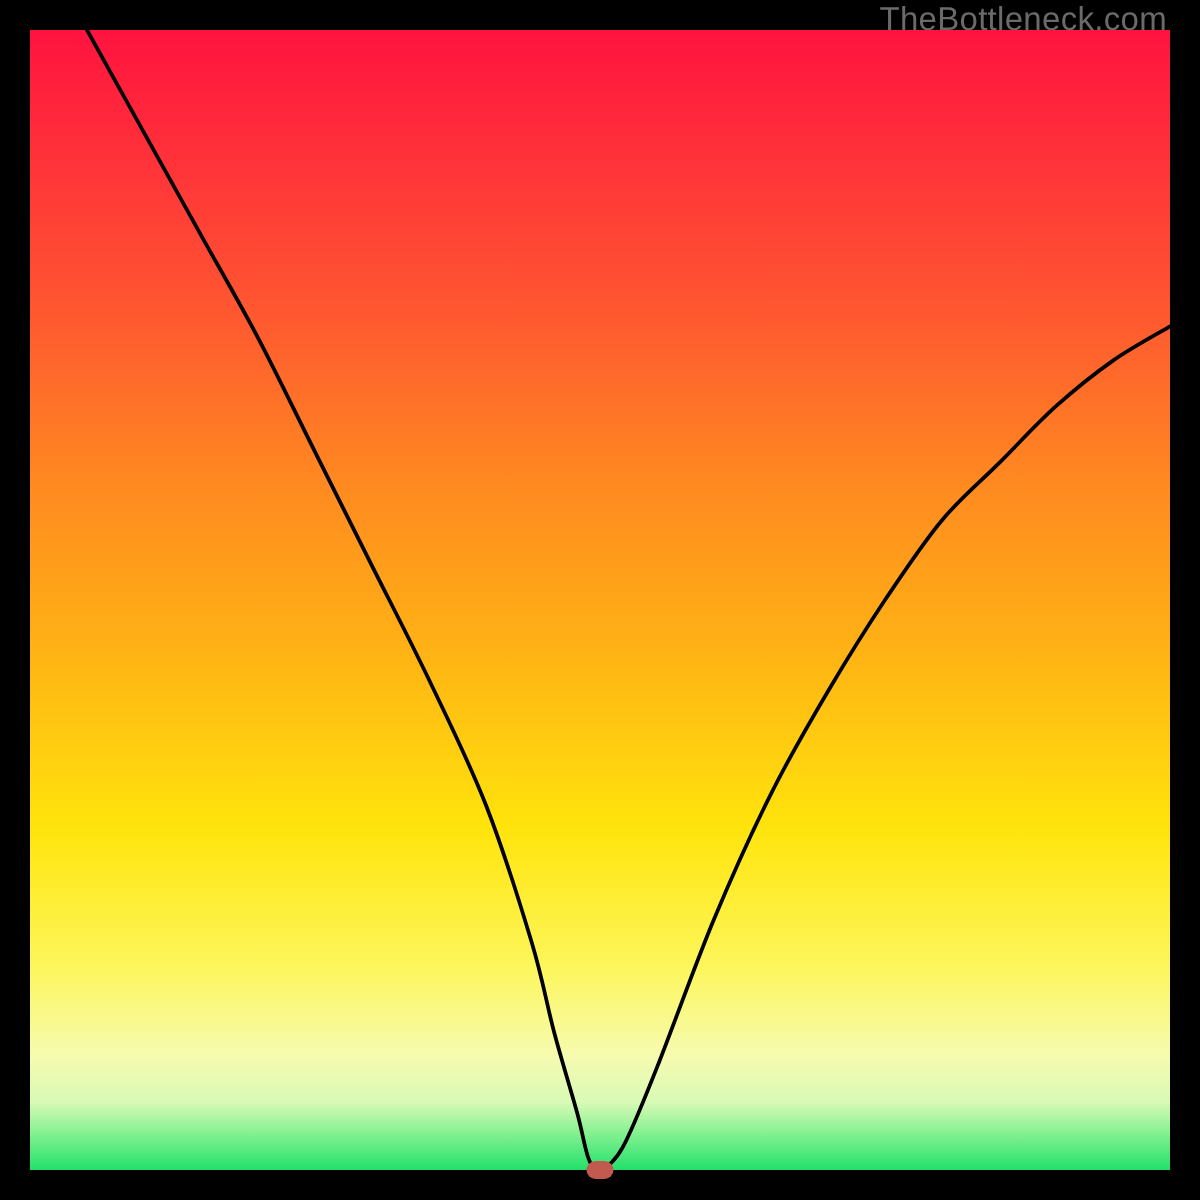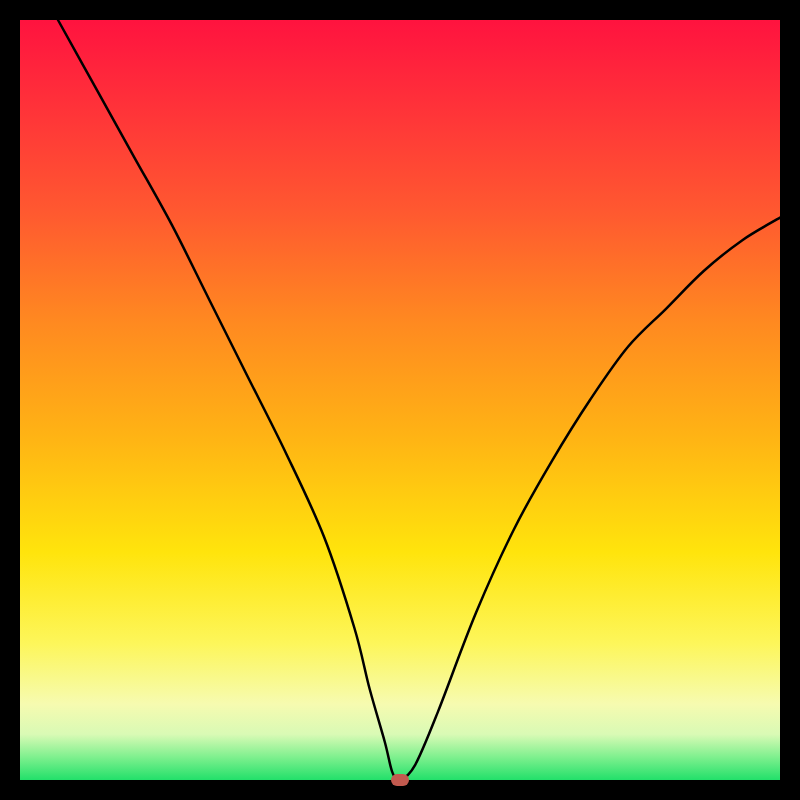--- a/index.html
+++ b/index.html
@@ -66,20 +66,21 @@
     height: 12px;
     border-radius: 6px;
     background: #c25a4f;
     transform: translate(-50%, -50%);
   }
 </style>
 </head>
 <body>
 
 <div class="frame">
+  <div class="watermark">TheBottleneck.com</div>
 
   <div class="plot-area">
     <div class="gradient-bg"></div>
     <svg class="curve" viewBox="0 0 760 760" preserveAspectRatio="none">
       <path id="curve-path" fill="none" stroke="#000" stroke-width="2.5" stroke-linecap="round" d="M 38.0 0.0 C 44.3 11.4, 63.3 45.6, 76.0 68.4 C 88.7 91.2, 101.3 114.0, 114.0 136.8 C 126.7 159.6, 139.3 181.1, 152.0 205.2 C 164.7 229.3, 177.3 255.9, 190.0 281.2 C 202.7 306.5, 215.3 331.9, 228.0 357.2 C 240.7 382.5, 253.3 406.6, 266.0 433.2 C 278.7 459.8, 292.6 487.7, 304.0 516.8 C 315.4 545.9, 326.8 582.7, 334.4 608.0 C 342.0 633.3, 344.5 649.8, 349.6 668.8 C 354.7 687.8, 361.0 708.1, 364.8 722.0 C 368.6 735.9, 369.9 746.1, 372.4 752.4 C 374.9 758.7, 376.2 761.3, 380.0 760.0 C 383.8 758.7, 388.9 756.2, 395.2 744.8 C 401.5 733.4, 407.9 716.9, 418.0 691.6 C 428.1 666.3, 443.3 623.2, 456.0 592.8 C 468.7 562.4, 481.3 534.5, 494.0 509.2 C 506.7 483.9, 519.3 462.3, 532.0 440.8 C 544.7 419.3, 557.3 399.0, 570.0 380.0 C 582.7 361.0, 595.3 342.0, 608.0 326.8 C 620.7 311.6, 633.3 301.5, 646.0 288.8 C 658.7 276.1, 671.3 262.2, 684.0 250.8 C 696.7 239.4, 709.3 229.3, 722.0 220.4 C 734.7 211.5, 753.7 201.4, 760.0 197.6"></path>
     </svg>
     <div id="marker" class="marker" style="left: 380px; top: 760px; background: rgb(194, 90, 79);"></div>
   </div>
 </div>
 

